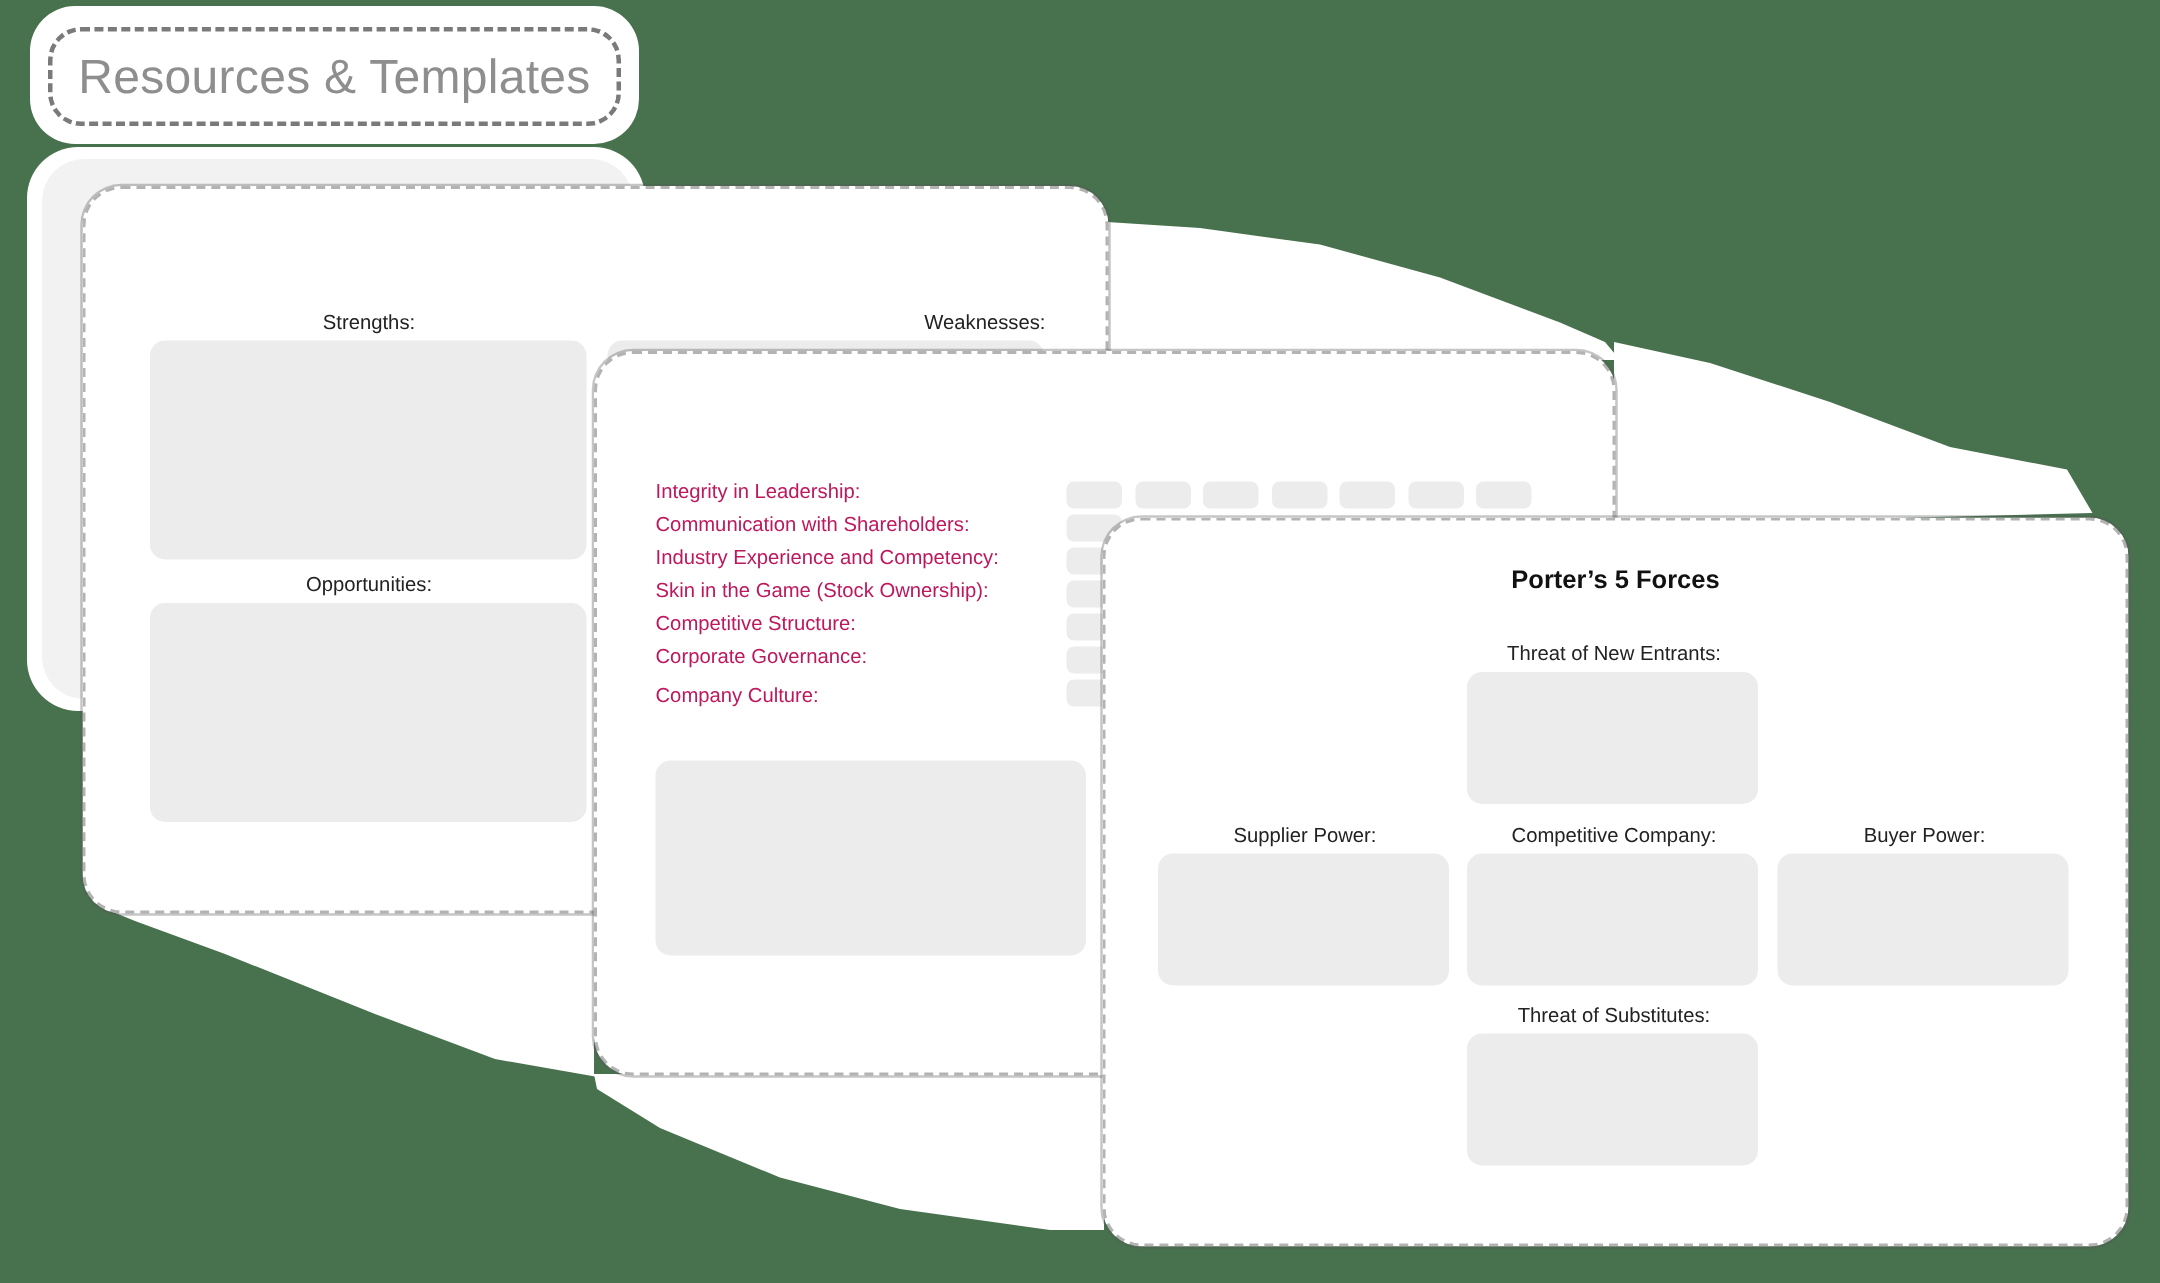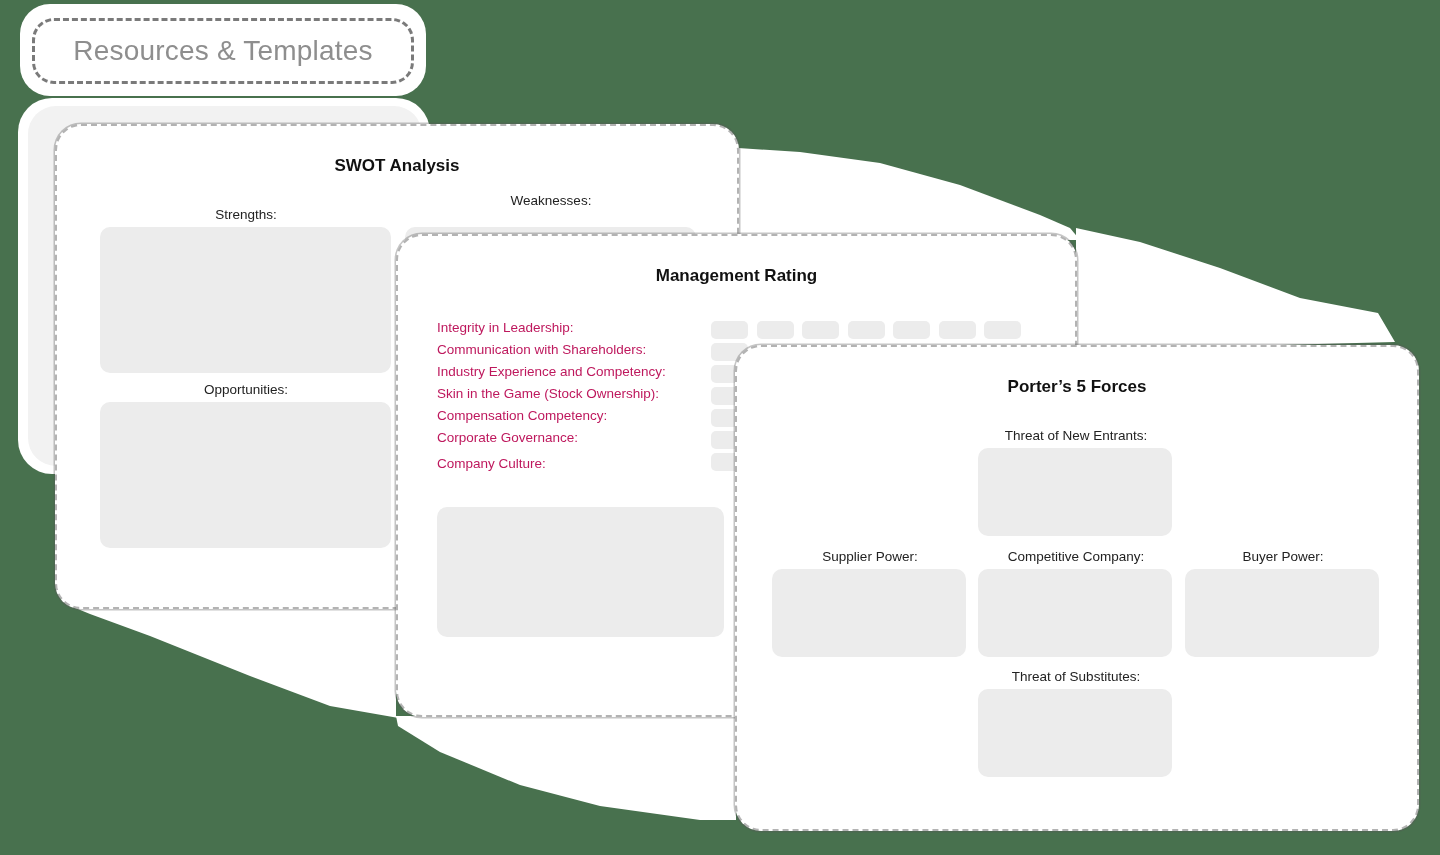--- a/index.html
+++ b/index.html
@@ -10,21 +10,21 @@
   }
   .abs { position:absolute; }
   .connectors { position:absolute; left:0; top:0; width:1440px; height:855px; }
   .label-blob {
     left:20px; top:4px; width:406px; height:92px; background:#fff; border-radius:30px;
   }
   .label-box {
     left:32px; top:18px; width:382px; height:66px; box-sizing:border-box;
     border:3px dashed #7a7a7a; border-radius:22px;
     display:flex; align-items:center; justify-content:center;
-    color:#8e8e8e; font-size:28px; letter-spacing:0.2px;
+    color:#8e8e8e; font-size:32px; letter-spacing:0.2px;
   }
   .back-panel {
     left:18px; top:98px; width:412px; height:376px; background:#fff; border-radius:34px;
   }
   .back-panel-inner {
     left:28px; top:106px; width:394px; height:360px; background:#f2f2f2; border-radius:28px;
   }
   .card {
     position:absolute; box-sizing:border-box; background:#fff;
     border:2px dashed #b3b3b3; border-radius:26px;
@@ -61,37 +61,35 @@
   <polygon fill="#fff" points="396,716 736,716 736,820 700,820 600,806 520,785 440,752 398,726"></polygon>
 </svg>
 
 <div class="abs label-blob"></div>
 <div class="abs label-box">Resources &amp; Templates</div>
 
 <div class="abs back-panel"></div>
 <div class="abs back-panel-inner"></div>
 
 <div class="card" style="left:55px; top:124px; width:684px; height:485px;">
-  <div class="card-title" style="top:30px;">SWOT Analysis</div>
   <div class="field-label" style="left:43px; width:292px; top:81px;">Strengths:</div>
   <div class="box" style="left:43px; top:101px; width:291px; height:146px;"></div>
-  <div class="field-label" style="left:348px; width:292px; top:67px;">Weaknesses:</div>
+  <div class="field-label" style="left:348px; width:292px; top:81px;text-align:right;">Weaknesses:</div>
   <div class="box" style="left:348px; top:101px; width:291px; height:146px;"></div>
   <div class="field-label" style="left:43px; width:292px; top:256px;">Opportunities:</div>
   <div class="box" style="left:43px; top:276px; width:291px; height:146px;"></div>
 </div>
 
 <div class="card" style="left:396px; top:234px; width:681px; height:483px;">
-  <div class="card-title" style="top:30px;">Management Rating</div>
 
   <div class="crit" style="left:39px; top:84px;">Integrity in Leadership:</div>
   <div class="crit" style="left:39px; top:106px;">Communication with Shareholders:</div>
   <div class="crit" style="left:39px; top:128px;">Industry Experience and Competency:</div>
   <div class="crit" style="left:39px; top:150px;">Skin in the Game (Stock Ownership):</div>
-  <div class="crit" style="left:39px; top:172px;">Compensation Competency:</div>
+  <div class="crit" style="left:39px; top:172px;">Competitive Structure:</div>
   <div class="crit" style="left:39px; top:194px;">Corporate Governance:</div>
   <div class="crit" style="left:39px; top:199px;margin-top:21px;">Company Culture:</div>
 
   <div class="cell" style="left:313px; top:85px;"></div>
   <div class="cell" style="left:359px; top:85px;"></div>
   <div class="cell" style="left:404px; top:85px;"></div>
   <div class="cell" style="left:450px; top:85px;"></div>
   <div class="cell" style="left:495px; top:85px;"></div>
   <div class="cell" style="left:541px; top:85px;"></div>
   <div class="cell" style="left:586px; top:85px;"></div>

